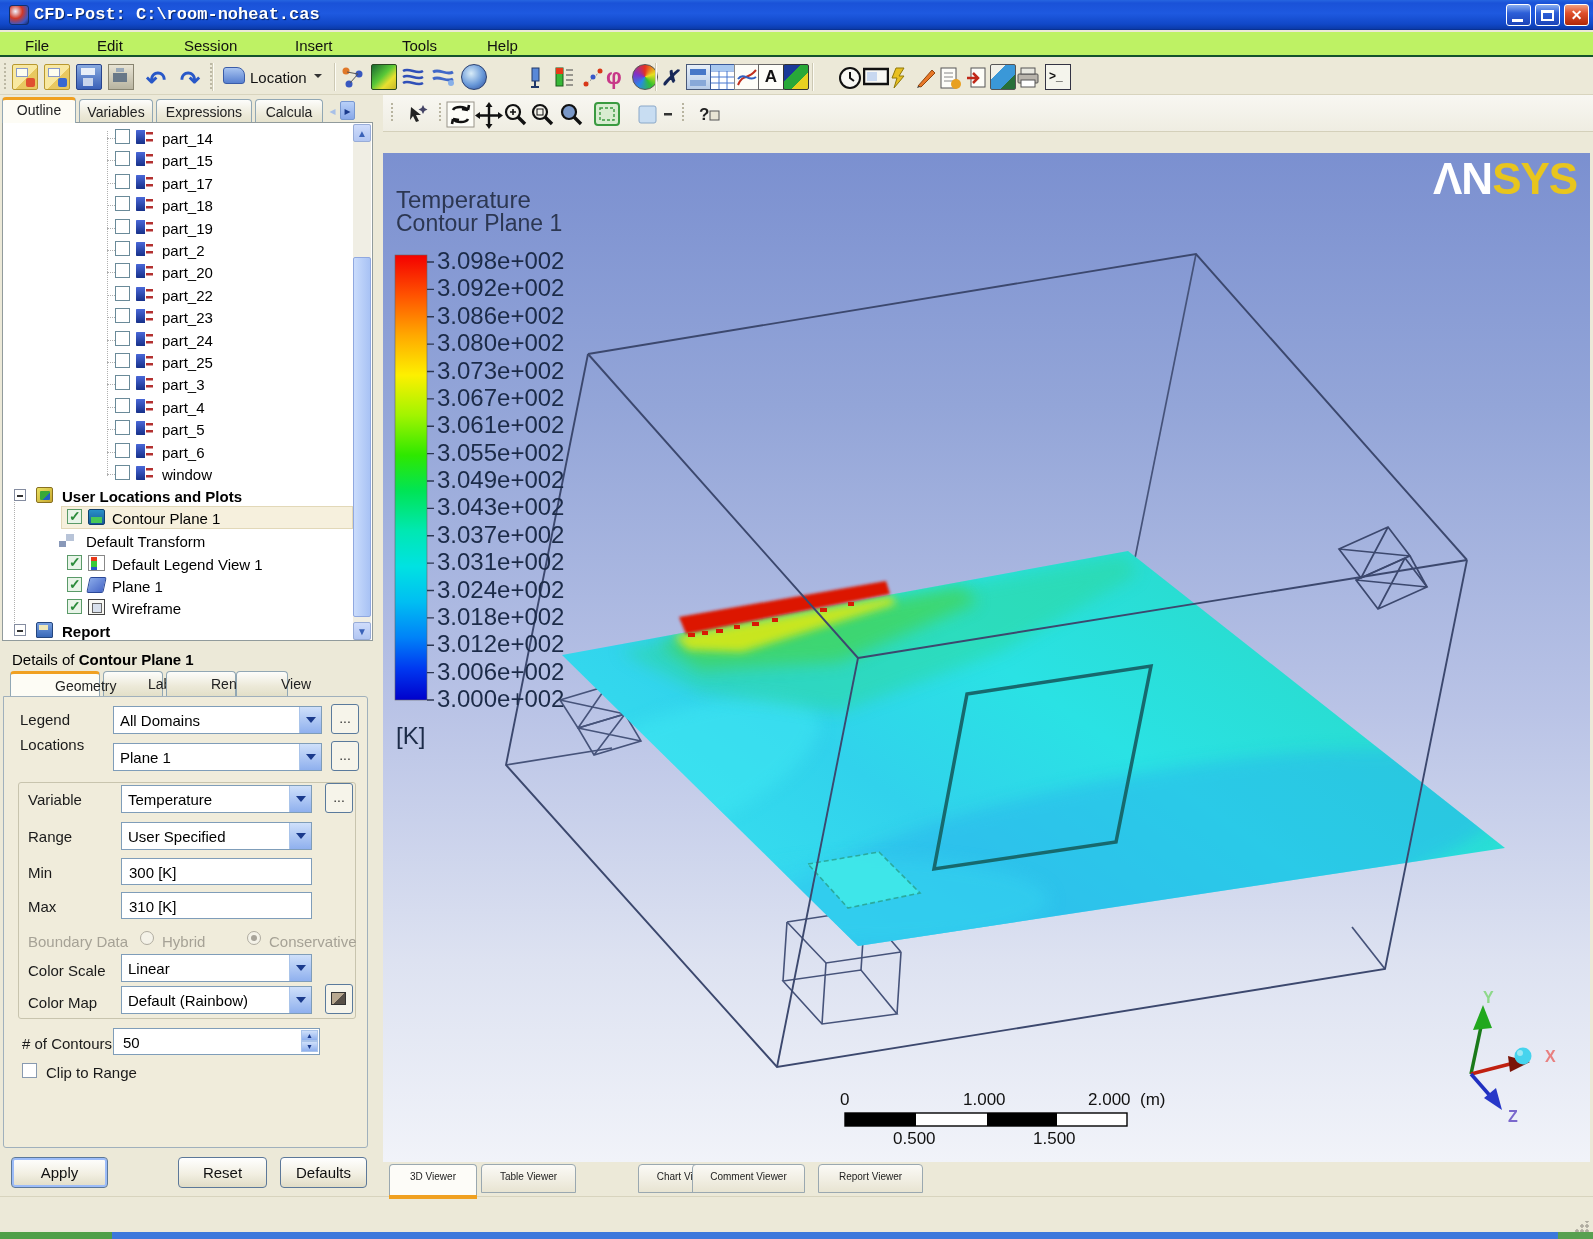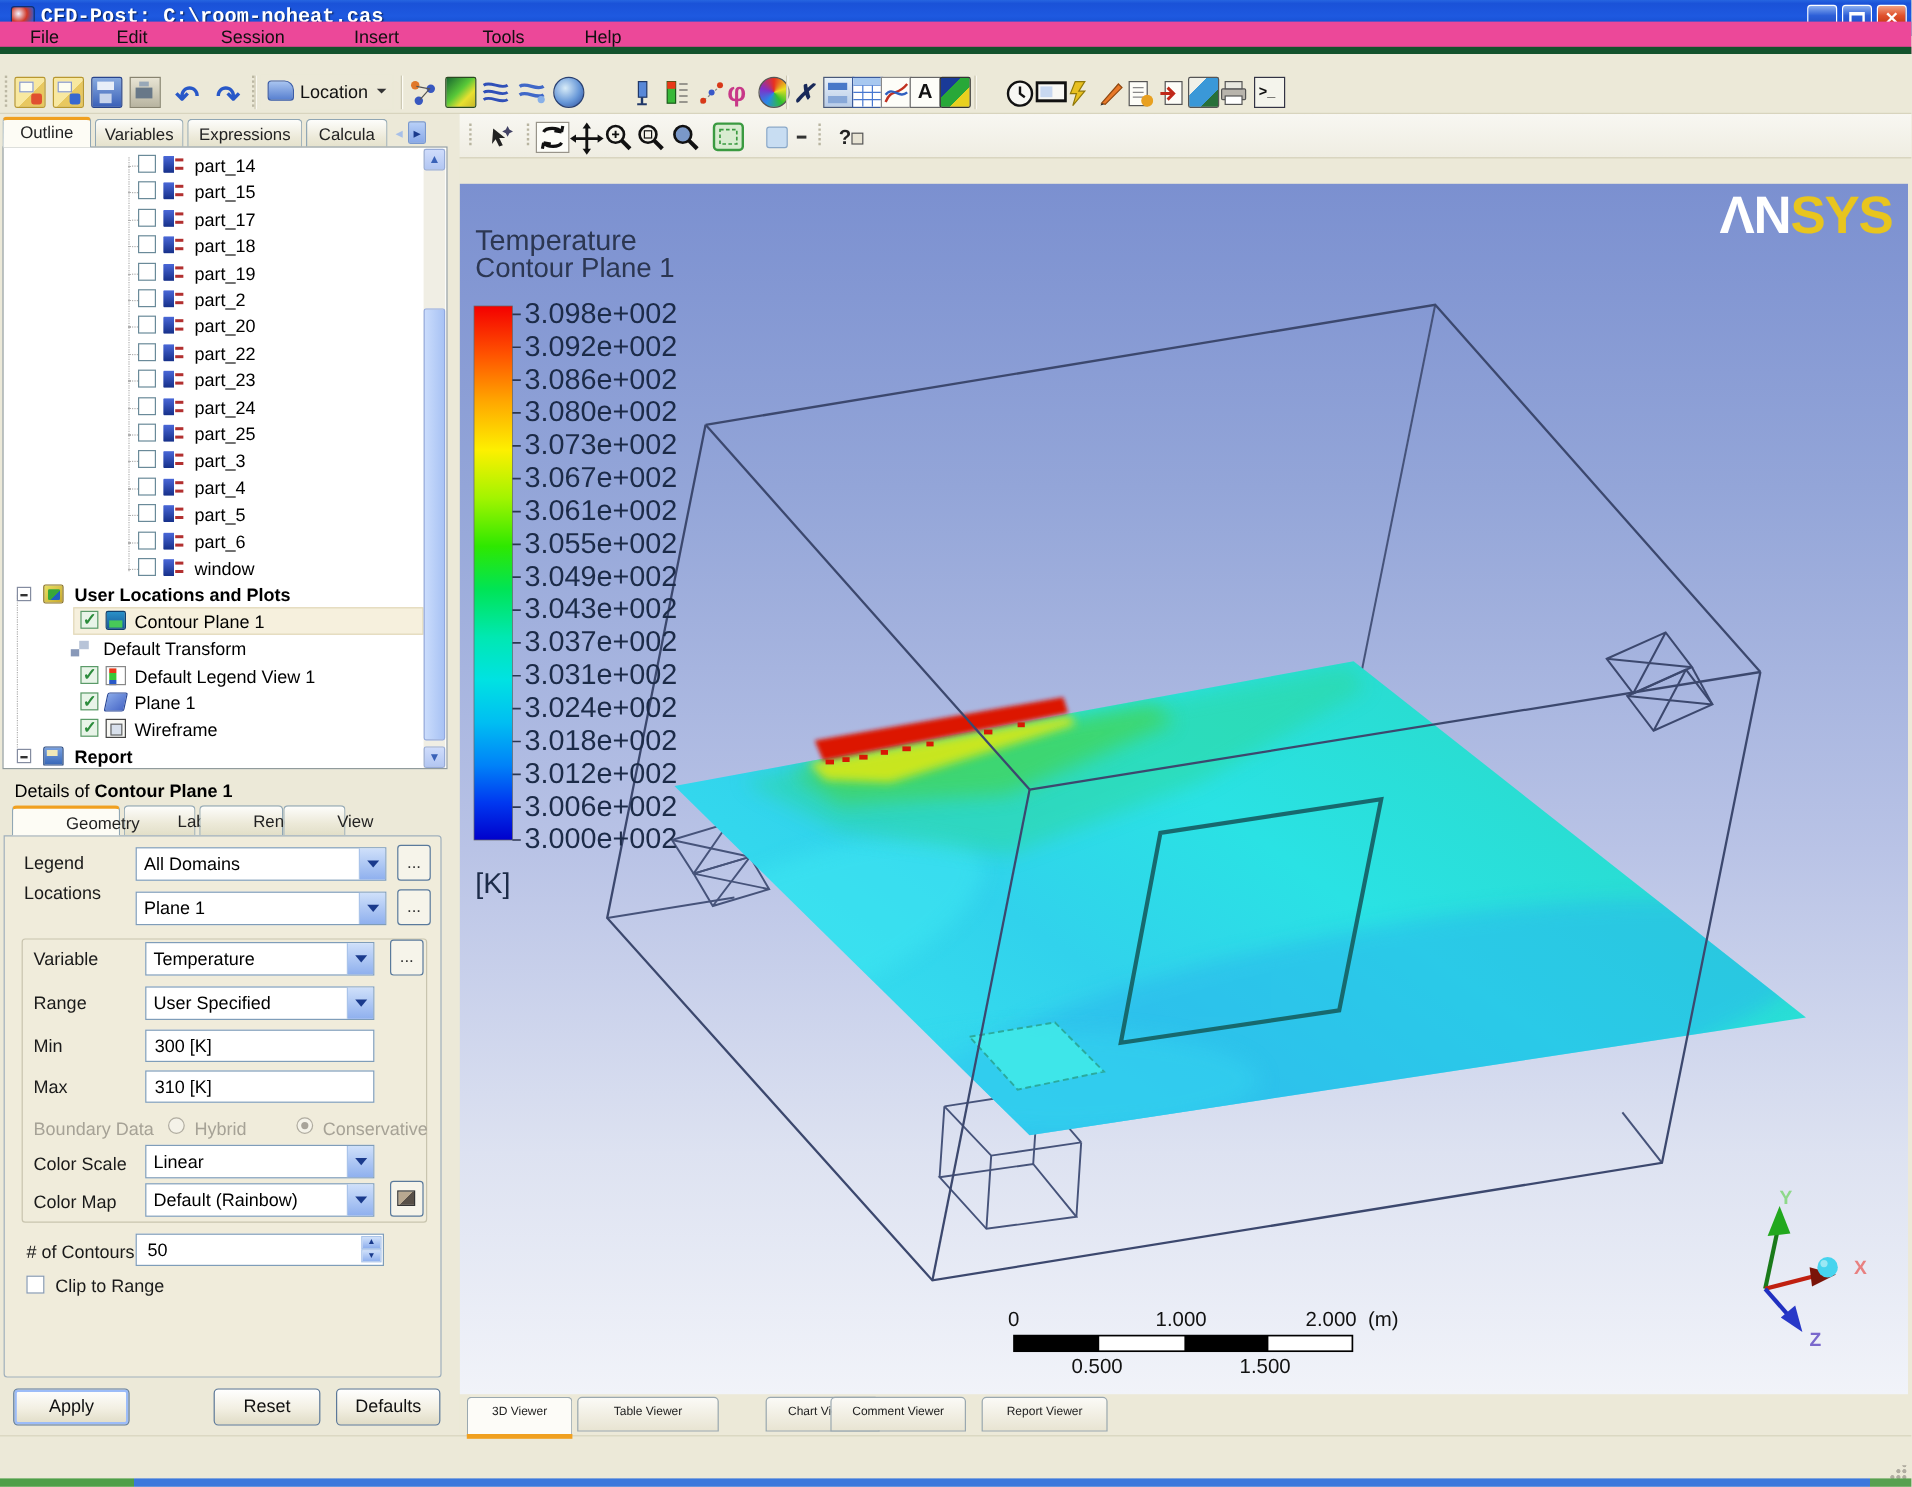--- a/index.html
+++ b/index.html
@@ -14,21 +14,21 @@
 #titlebar .ttext { position:absolute; left:34px; top:5px; color:#fff; font-family:"Liberation Mono",monospace; font-weight:bold; font-size:17px; letter-spacing:0px; text-shadow:1px 1px 1px #05205c; }
 .wbtn { position:absolute; top:4px; width:25px; height:22px; border-radius:3px; border:1px solid #ffffff;
   color:#fff; font-size:14px; text-align:center; line-height:20px; font-weight:bold;}
 #btnmin { left:1506px; background:linear-gradient(180deg,#89aef0,#2d5fd8 40%,#1c44b8); }
 #btnmax { left:1535px; background:linear-gradient(180deg,#89aef0,#2d5fd8 40%,#1c44b8); }
 #btncls { left:1564px; background:linear-gradient(180deg,#f0a080,#e0502c 40%,#b02808); }
 #btnmin .g { position:absolute; left:5px; top:14px; width:11px; height:3px; background:#fff; }
 #btnmax .g { position:absolute; left:5px; top:5px; width:13px; height:11px; border:2px solid #fff; border-top-width:3px; }
 
 
-#menubar { position:absolute; left:0; top:18px; width:1593px; height:27px; background:#ec4899; border-bottom:6px solid #14532d; }
+#menubar { position:absolute; left:0; top:32px; width:1593px; height:27px; background:#bef264; border-bottom:4px solid #14532d; }
 #menubar span { position:absolute; top:5px; font-size:15px; color:#111; }
 
 
 #toolbar { position:absolute; left:0; top:57px; width:1593px; height:38px; background:#ece9d8; border-bottom:1px solid #d8d4be; }
 .tbi { position:absolute; top:7px; width:26px; height:26px; }
 .tsep { position:absolute; top:6px; width:2px; height:28px; border-left:1px solid #cdc9b4; border-right:1px solid #fdfcf5; }
 #locbtn { position:absolute; left:216px; top:4px; width:112px; height:31px; border:1px solid #ece9d8; font-size:15px; color:#111; }
 #locbtn .txt { position:absolute; left:33px; top:7px; }
 #locbtn .arr { position:absolute; left:97px; top:12px; width:0; height:0; border:4px solid transparent; border-top-color:#333; }
 
@@ -652,21 +652,21 @@
       <text x="1545" y="1062" font-size="16" font-weight="bold" fill="#e88080" font-family="Liberation Sans">X</text>
       <path d="M1471 1074 L1492 1098" stroke="#2030c0" stroke-width="3.5"></path>
       <polygon points="1502,1110 1484,1098 1496,1088" fill="#2838c8"></polygon>
       <text x="1508" y="1122" font-size="16" font-weight="bold" fill="#7a68cc" font-family="Liberation Sans">Z</text>
     </g>
   </svg>
 </div>
 
 <div id="btabs">
   <div class="btab active" style="left:6px; width:88px;"><span>3D Viewer</span></div>
-  <div class="btab" style="left:98px; width:118px;"><span>Table Viewer</span></div>
+  <div class="btab" style="left:98px; width:95px;"><span>Table Viewer</span></div>
   <div class="btab" style="left:207px; width:95px;margin-left:48px;"><span>Chart Viewer</span></div>
   <div class="btab" style="left:309px; width:113px;"><span>Comment Viewer</span></div>
   <div class="btab" style="left:435px; width:105px;"><span>Report Viewer</span></div>
   <div id="borange"></div>
 </div>
 
 <div id="statusarea">
   <div style="position:absolute; right:4px; top:24px; width:14px; height:12px; background:
     radial-gradient(circle at 2px 10px,#b0aca0 1.5px,transparent 2px),
     radial-gradient(circle at 7px 10px,#b0aca0 1.5px,transparent 2px),

